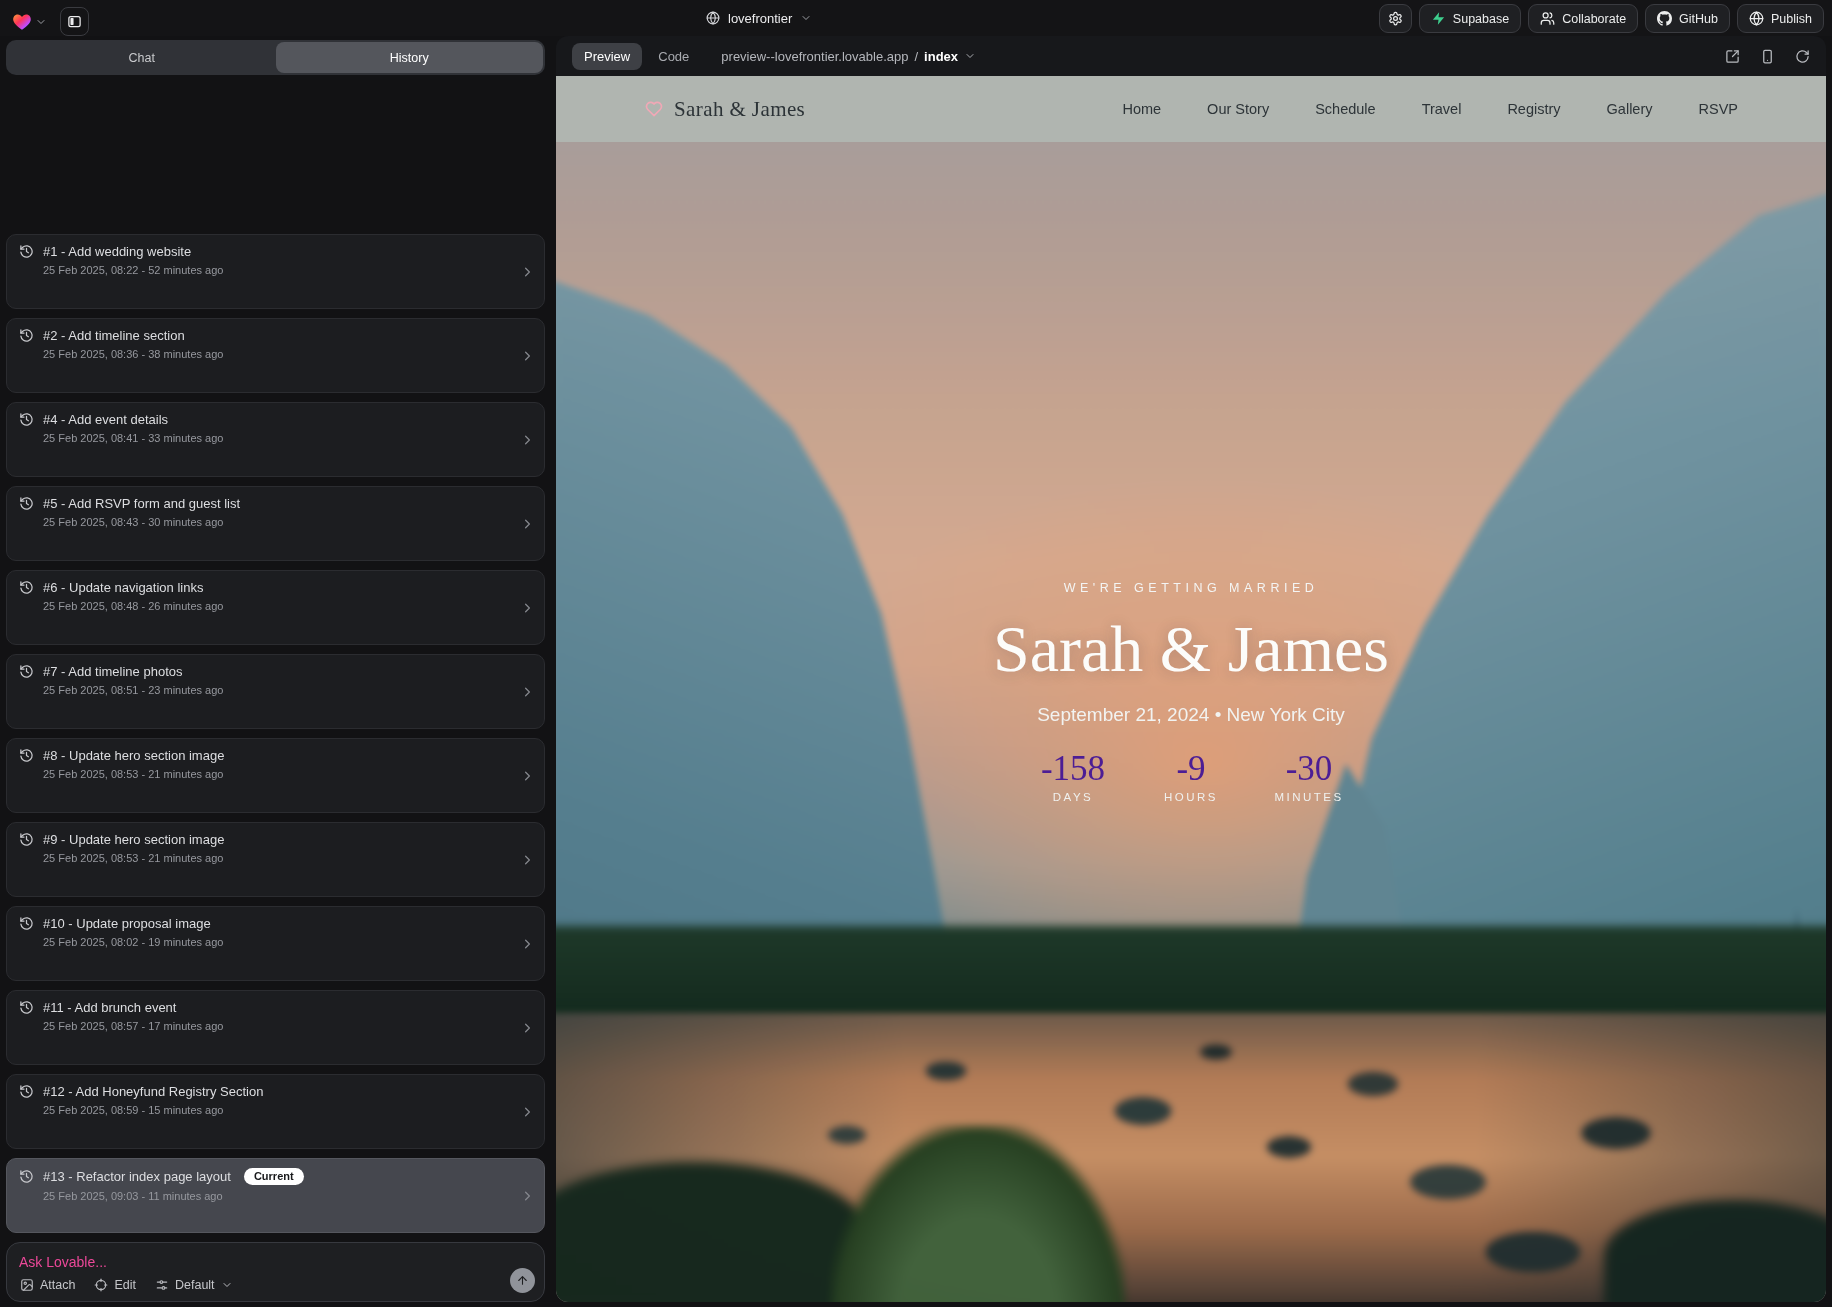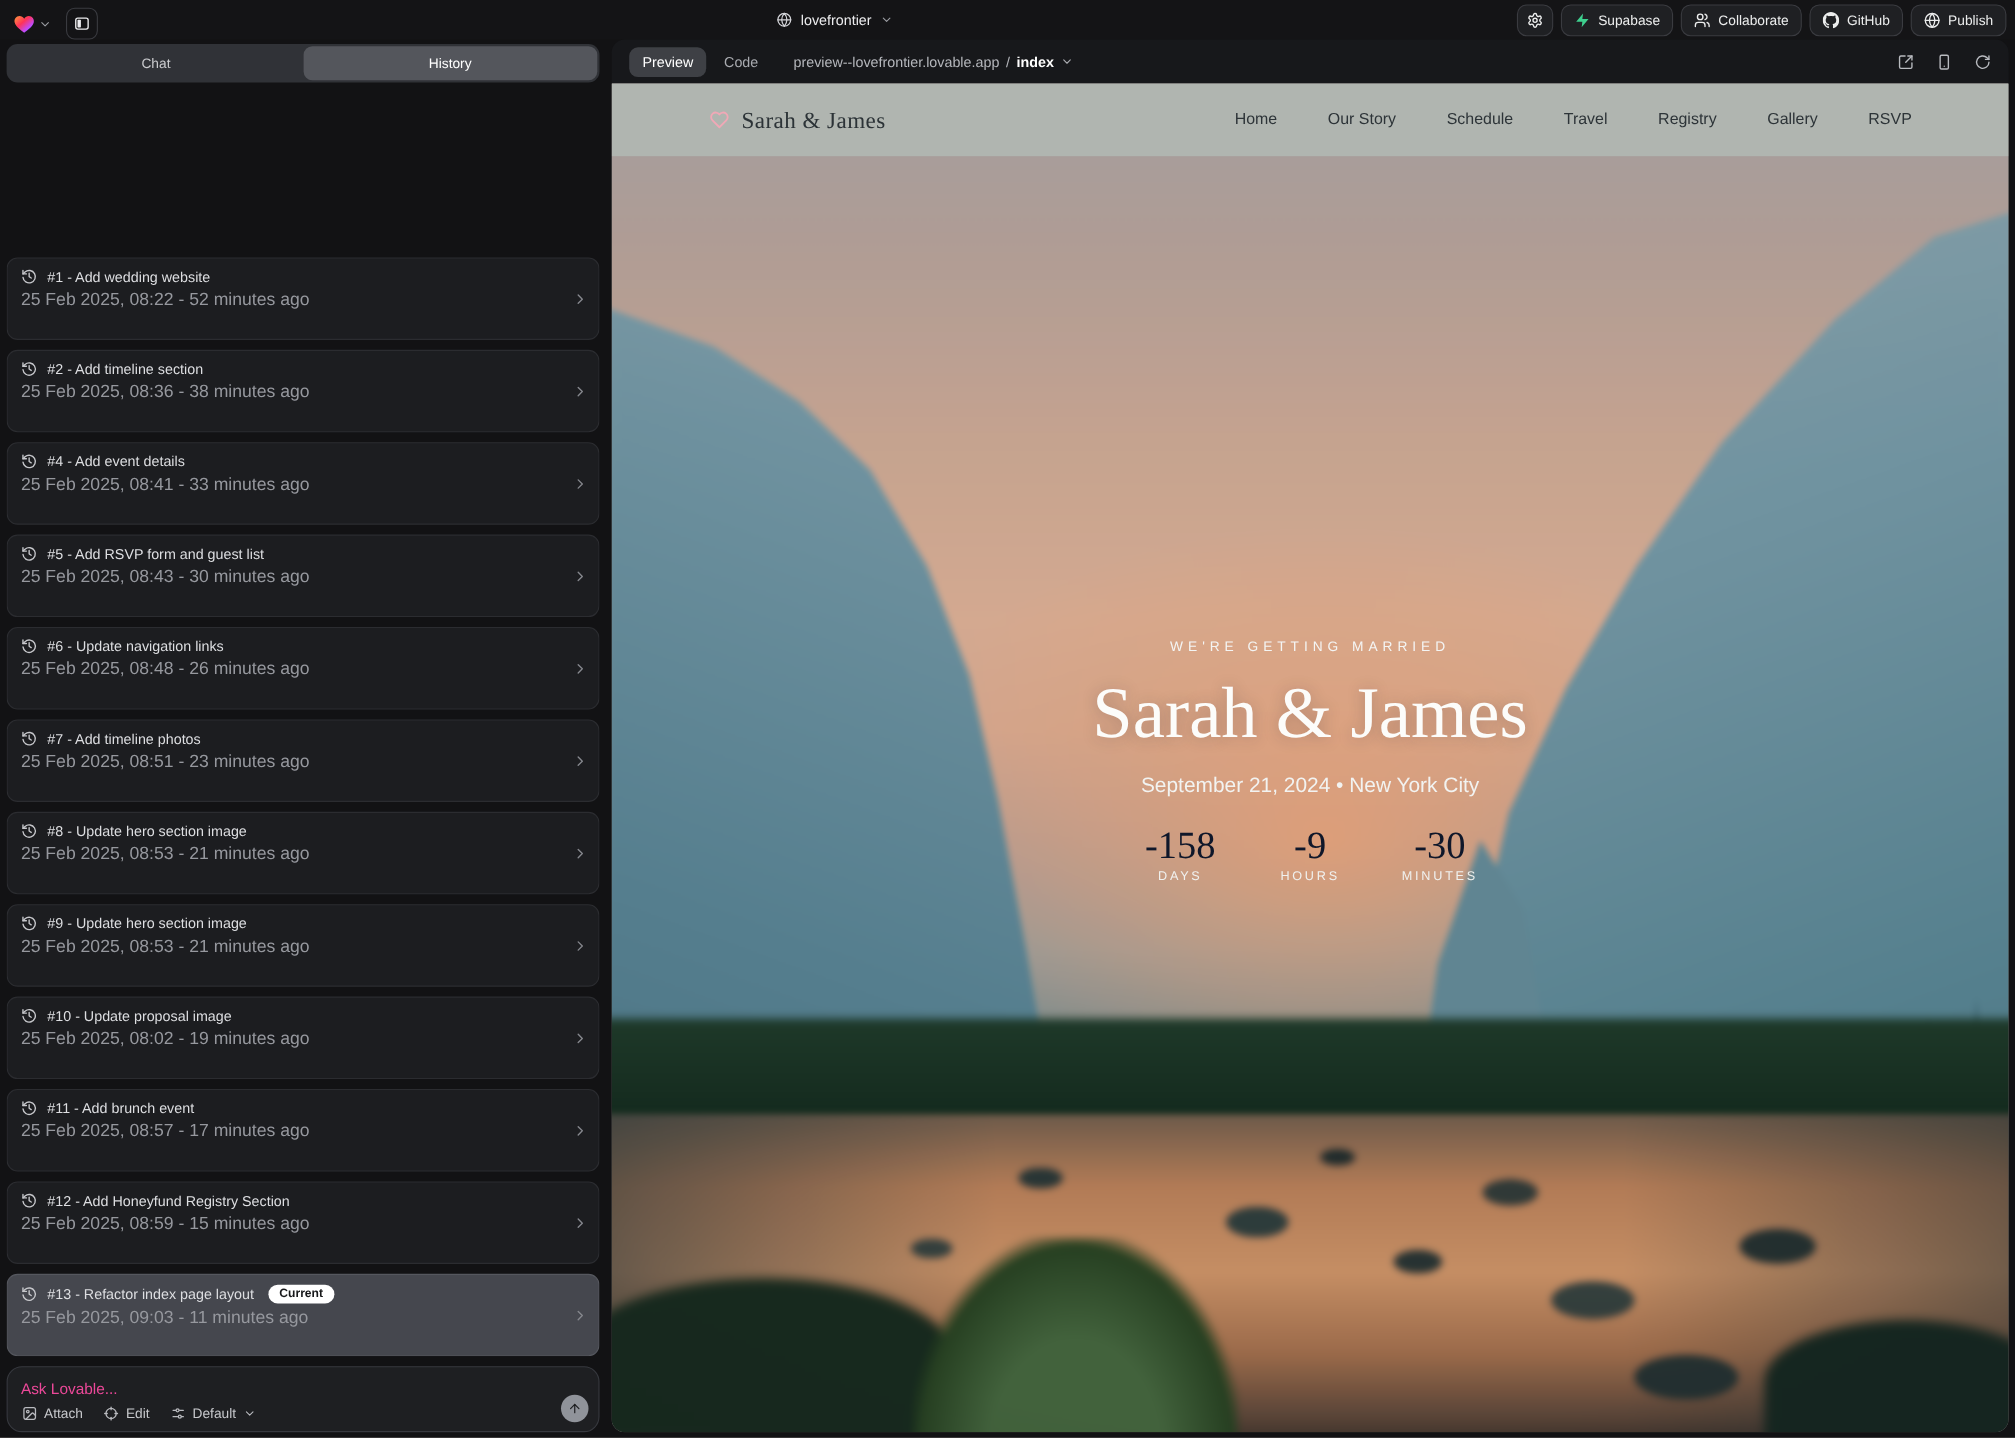--- a/index.html
+++ b/index.html
@@ -38,21 +38,21 @@
   .seg-tab{flex:1;display:flex;align-items:center;justify-content:center;font-size:12.5px;color:#c9cacd;border-radius:8px}
   .seg-tab.selected{background:#54565c;color:#ffffff}
   .history-list{flex:1;display:flex;flex-direction:column;justify-content:flex-end;gap:9px;margin-top:9px;overflow:hidden}
   .h-card{flex:none;height:55px;border:1px solid #2b2c30;background:#1c1d20;border-radius:10px;
     padding:9px 30px 9px 12px;display:flex;flex-direction:column;justify-content:flex-start;position:relative}
   .h-card.current{background:#45474e;border-color:#55575e}
   .h-row1{display:flex;align-items:center;gap:9px}
   .h-icon{color:#c6c7cb}
   .h-title{font-size:13px;color:#dddee1}
   .badge{background:#ffffff;color:#17181a;font-size:11px;font-weight:700;border-radius:999px;padding:3px 10px;margin-left:4px;line-height:1}
-  .h-meta{font-size:16px;color:#96989e;margin-top:5px}
+  .h-meta{font-size:11px;color:#96989e;margin-left:24px;margin-top:5px}
   .h-chev{position:absolute;right:9px;top:50%;transform:translateY(-50%);color:#85878d}
 
   .composer{flex:none;height:60px;margin-top:9px;border:1px solid #37393f;background:#1e1f22;border-radius:14px;
     position:relative;padding:11px 12px;box-sizing:border-box}
   .composer-ph{font-size:14px;color:#ec4899}
   .composer-row{position:absolute;left:13px;bottom:9px;display:flex;gap:19px;align-items:center;font-size:12.5px;color:#c6c7cb}
   .c-act{display:flex;align-items:center;gap:6px}
   .c-act .i{color:#b9babf}
   .send-btn{position:absolute;right:9px;bottom:8px;width:25px;height:25px;border-radius:50%;background:#90939a;
     color:#1d1e20;display:flex;align-items:center;justify-content:center}
@@ -129,21 +129,21 @@
   .site-nav{margin-left:auto;display:flex;gap:46px;font-size:14.5px;color:#2d3438}
   .site-nav span{cursor:default}
 
   .hero{position:absolute;left:0;right:0;top:505px;z-index:4;text-align:center;color:#fff}
   .eyebrow{font-size:12.5px;letter-spacing:4.5px;color:#f4f5f4}
   .hero-title{font-family:"Liberation Serif",serif;font-weight:400;font-size:66px;margin-top:16px;color:#fcfcfa;
     text-shadow:0 1px 14px rgba(40,40,50,.25)}
   .hero-date{font-size:19px;margin-top:17px;color:#f2f3f1}
   .countdown{margin-top:24px;display:flex;justify-content:center;gap:48px}
   .cd-cell{min-width:70px}
-  .cd-value{font-family:"Liberation Serif",serif;font-size:35px;line-height:1.1;color:#0f172a}
+  .cd-value{font-family:"Liberation Serif",serif;font-size:35px;line-height:1.1;color:#4c1d95}
   .cd-label{font-size:11.5px;letter-spacing:2.5px;margin-top:2px;color:#f0f1ef}
 </style>
 </head>
 <body>
 
 <div class="topbar">
   <div class="topbar-left">
     <div class="logo-menu">
       <span class="i i-20" id="logo-icon">
           <svg viewBox="0 0 24 24">

